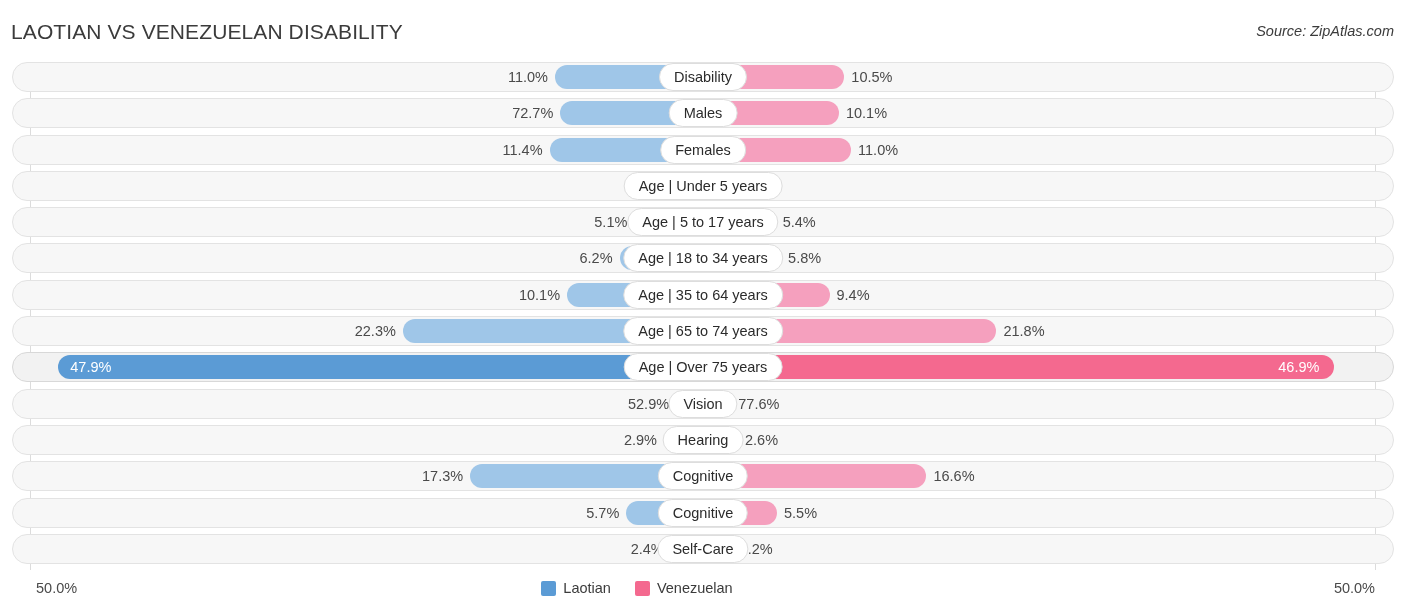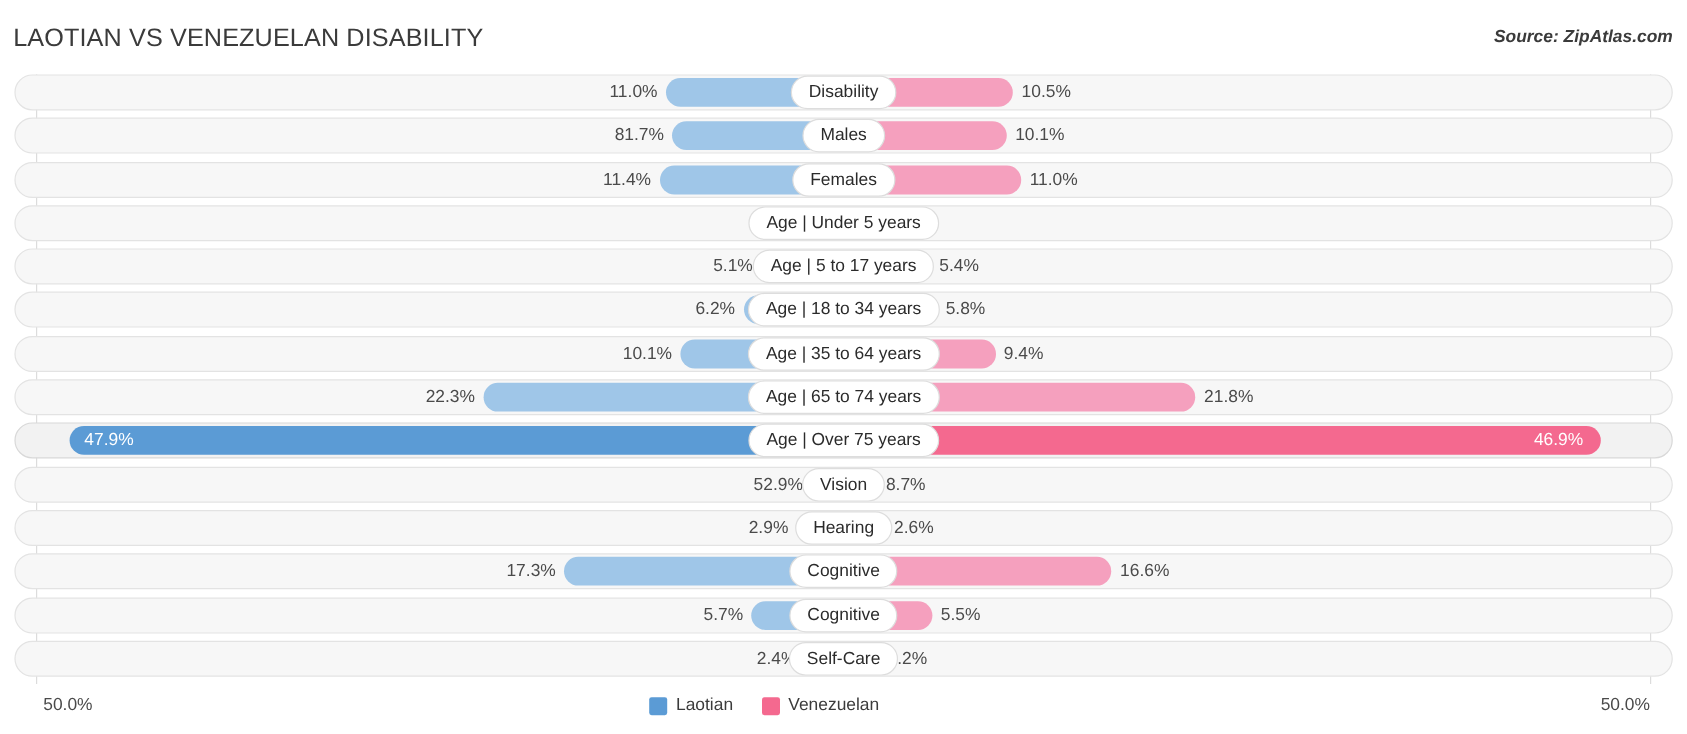--- a/index.html
+++ b/index.html
@@ -32,21 +32,21 @@
     letter-spacing: 0.1px;
     color: #3b3b3b;
     white-space: nowrap;
   }
   .source-note {
     position: absolute;
     right: 12px;
     top: 23px;
     font-size: 14.5px;
     font-style: italic;
-    font-weight: bold;
+    font-weight: normal;
     color: #3b3b3b;
     white-space: nowrap;
   }
 
   
   .plot {
     position: absolute;
     left: 0;
     top: 62px;
     width: 1406px;
@@ -207,21 +207,21 @@
         <div class="bar left" style="width: 148.06px;"></div>
         <div class="bar right" style="width: 141.33px;"></div>
         <div class="val left" style="right: 858.06px;">11.0%</div>
         <div class="val right" style="left: 851.33px;">10.5%</div>
         <div class="pill">Disability</div>
       </div>
       <div class="row">
         <div class="track"></div>
         <div class="bar left" style="width: 142.676px;"></div>
         <div class="bar right" style="width: 135.946px;"></div>
-        <div class="val left" style="right: 852.676px;">81.7%</div>
+        <div class="val left" style="right: 852.676px;">72.7%</div>
         <div class="val right" style="left: 845.946px;">10.1%</div>
         <div class="pill">Males</div>
       </div>
       <div class="row">
         <div class="track"></div>
         <div class="bar left" style="width: 153.444px;"></div>
         <div class="bar right" style="width: 148.06px;"></div>
         <div class="val left" style="right: 863.444px;">11.4%</div>
         <div class="val right" style="left: 858.06px;">11.0%</div>
         <div class="pill">Females</div>
@@ -272,21 +272,21 @@
         <div class="bar right" style="width: 631.274px;"></div>
         <div class="val left inside" style="left: 70.266px;">47.9%</div>
         <div class="val right inside" style="left: 1278.27px;">46.9%</div>
         <div class="pill">Age | Over 75 years</div>
       </div>
       <div class="row">
         <div class="track"></div>
         <div class="bar left" style="width: 26.92px;"></div>
         <div class="bar right" style="width: 28.266px;"></div>
         <div class="val left" style="right: 736.92px;">52.9%</div>
-        <div class="val right" style="left: 738.266px;">8.7%</div>
+        <div class="val right" style="left: 738.266px;">77.6%</div>
         <div class="pill">Vision</div>
       </div>
       <div class="row">
         <div class="track"></div>
         <div class="bar left" style="width: 39.034px;"></div>
         <div class="bar right" style="width: 34.996px;"></div>
         <div class="val left" style="right: 749.034px;">2.9%</div>
         <div class="val right" style="left: 744.996px;">2.6%</div>
         <div class="pill">Hearing</div>
       </div>

